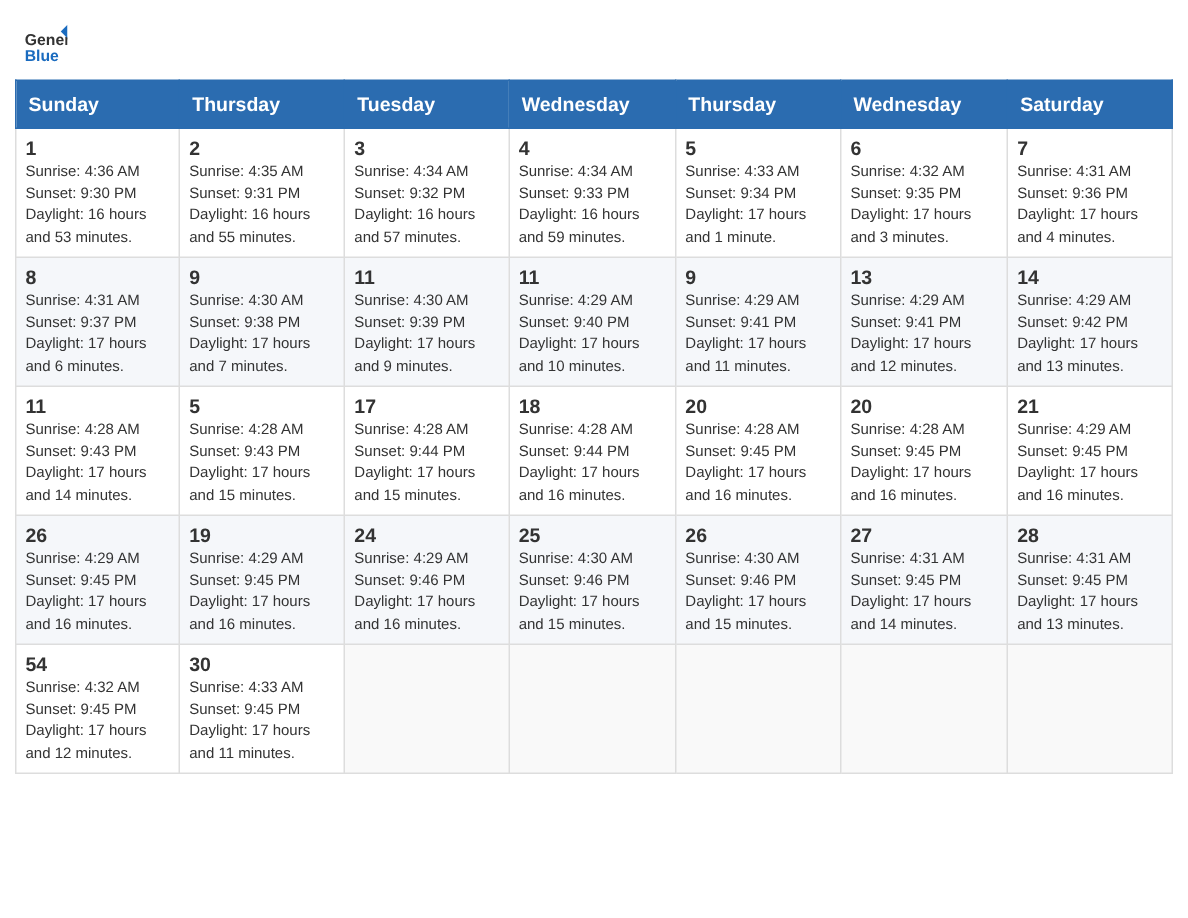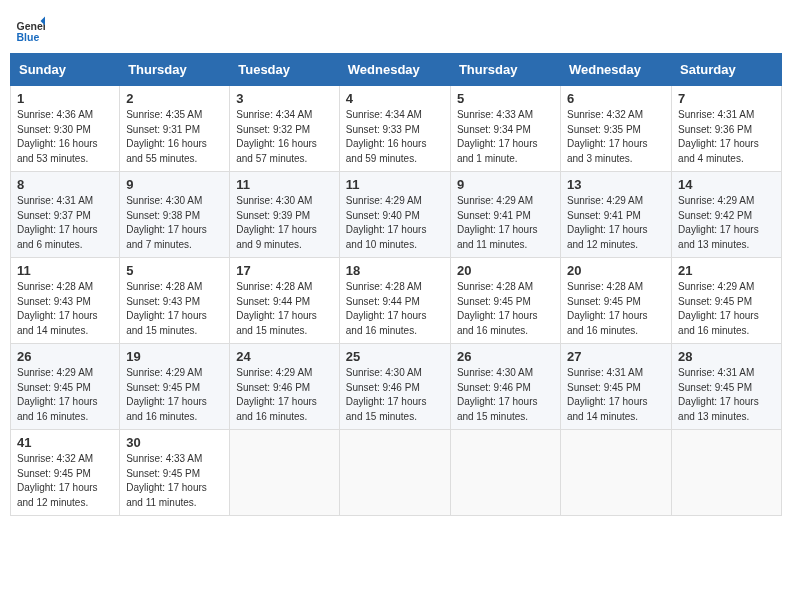--- a/index.html
+++ b/index.html
@@ -337,21 +337,21 @@
         <span class="day-number">28</span>
         <div class="day-info">
           Sunrise: 4:31 AM<br>
           Sunset: 9:45 PM<br>
           Daylight: 17 hours and 13 minutes.
         </div>
       </td>
       </tr>
       <tr>
         <td>
-        <span class="day-number">41</span>
+        <span class="day-number">54</span>
         <div class="day-info">
           Sunrise: 4:32 AM<br>
           Sunset: 9:45 PM<br>
           Daylight: 17 hours and 12 minutes.
         </div>
       </td>
         <td>
         <span class="day-number">30</span>
         <div class="day-info">
           Sunrise: 4:33 AM<br>

